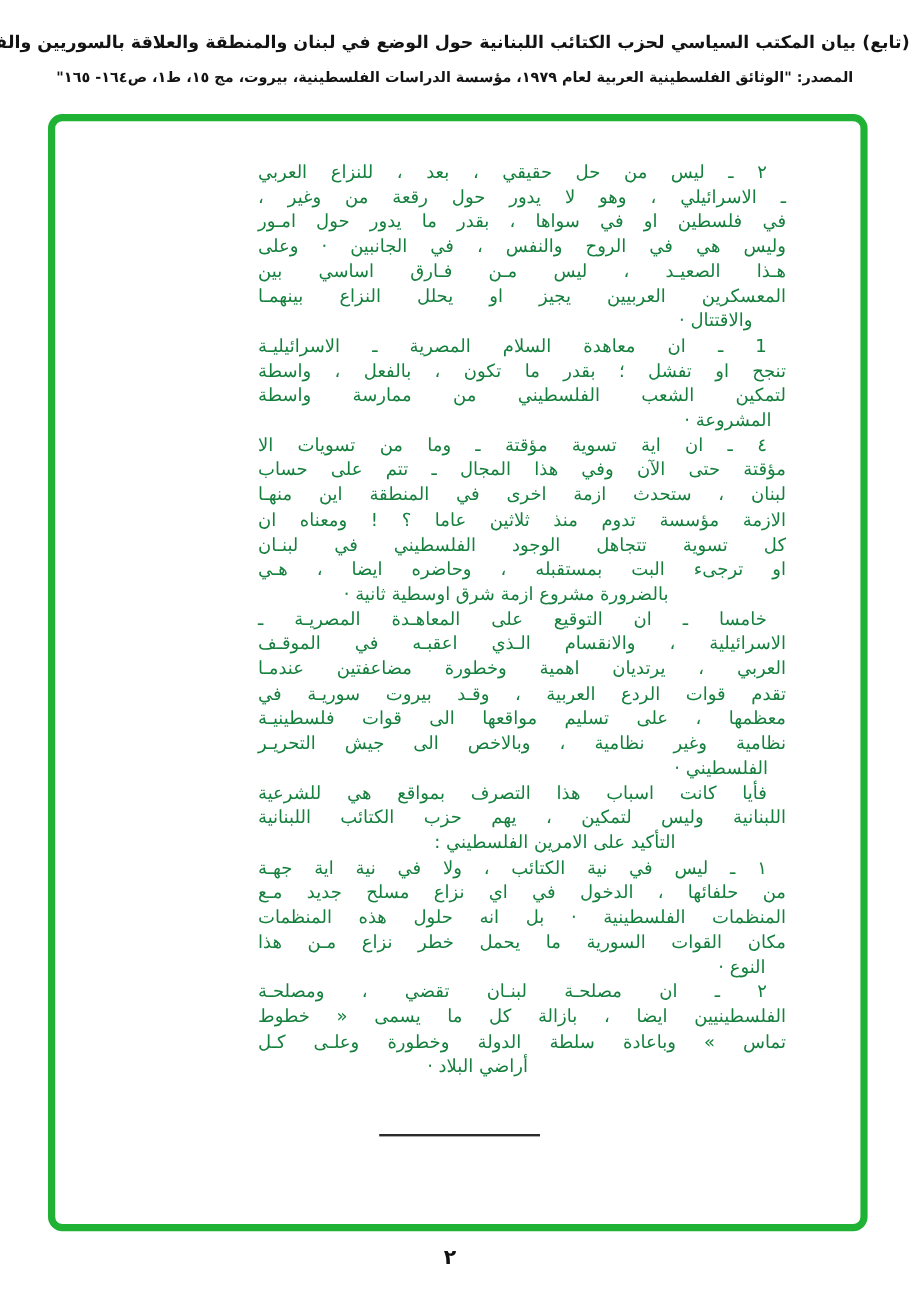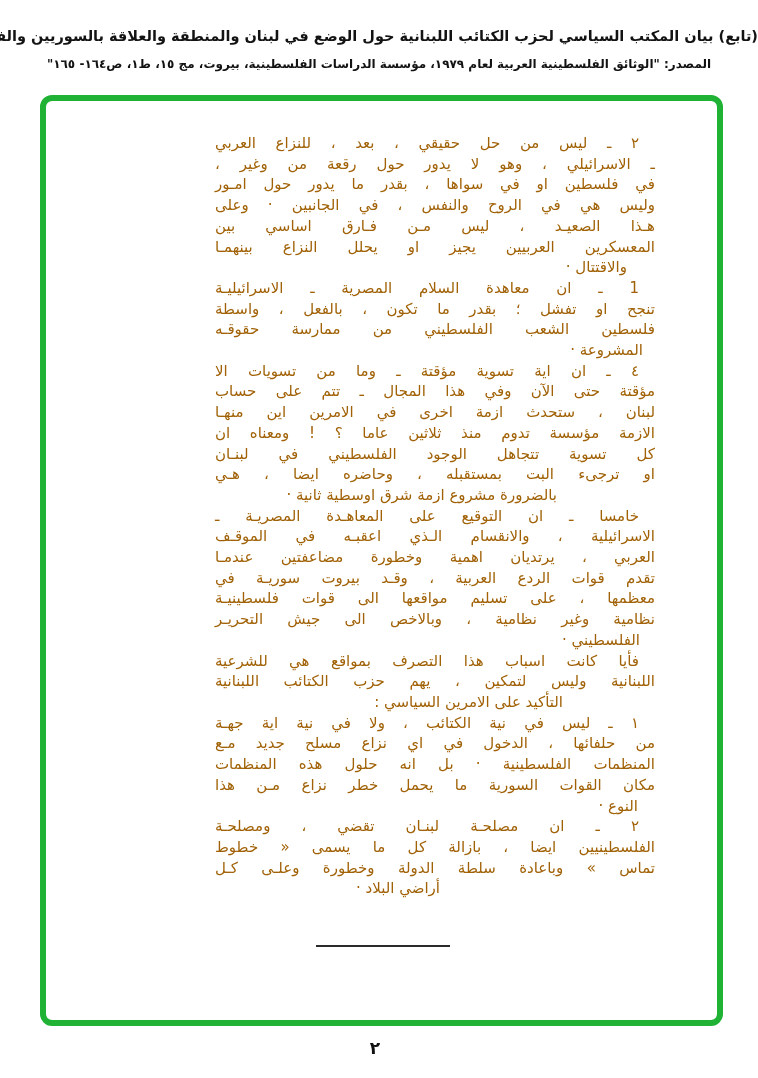--- a/index.html
+++ b/index.html
@@ -50,21 +50,21 @@
     border: 6px solid #1fb235;
     border-radius: 12px;
     background: transparent;
   }
   
   .bodytext {
     position: absolute;
     top: 133px;
     right: 103px;
     width: 440px;
-    color: #a16207;
+    color: #15803d;
     font-size: 15px;
     line-height: 20.7px;
     direction: rtl;
   }
   .para { margin: 0; padding: 0; }
   .line {
     text-align: justify;
     text-align-last: justify;
     white-space: normal;
   }
@@ -115,48 +115,48 @@
       <div class="line">في فلسطين او في سواها ، بقدر ما يدور حول امـور</div>
       <div class="line">وليس هي في الروح والنفس ، في الجانبين · وعلى</div>
       <div class="line">هـذا الصعيـد ، ليس مـن فـارق اساسي بين</div>
       <div class="line">المعسكرين العربيين يجيز او يحلل النزاع بينهمـا</div>
       <div class="line last pr28">والاقتتال ·</div>
     </div>
 
     <div class="para">
       <div class="line first">1 ـ ان معاهدة السلام المصرية ـ الاسرائيليـة</div>
       <div class="line">تنجح او تفشل ؛ بقدر ما تكون ، بالفعل ، واسطة</div>
-      <div class="line">فلسطين الشعب الفلسطيني من ممارسة حقوقـه</div>
+      <div class="line">لتمكين الشعب الفلسطيني من ممارسة واسطة</div>
       <div class="line last pr12">المشروعة ·</div>
     </div>
 
     <div class="para">
       <div class="line first">٤ ـ ان اية تسوية مؤقتة ـ وما من تسويات الا</div>
       <div class="line">مؤقتة حتى الآن وفي هذا المجال ـ تتم على حساب</div>
-      <div class="line">لبنان ، ستحدث ازمة اخرى في الامرين اين منهـا</div>
+      <div class="line">لبنان ، ستحدث ازمة اخرى في المنطقة اين منهـا</div>
       <div class="line">الازمة مؤسسة تدوم منذ ثلاثين عاما ؟ ! ومعناه ان</div>
       <div class="line">كل تسوية تتجاهل الوجود الفلسطيني في لبنـان</div>
       <div class="line">او ترجىء البت بمستقبله ، وحاضره ايضا ، هـي</div>
       <div class="line last pr98">بالضرورة مشروع ازمة شرق اوسطية ثانية ·</div>
     </div>
 
     <div class="para">
       <div class="line first">خامسا ـ ان التوقيع على المعاهـدة المصريـة ـ</div>
       <div class="line">الاسرائيلية ، والانقسام الـذي اعقبـه في الموقـف</div>
       <div class="line">العربي ، يرتديان اهمية وخطورة مضاعفتين عندمـا</div>
       <div class="line">تقدم قوات الردع العربية ، وقـد بيروت سوريـة في</div>
       <div class="line">معظمها ، على تسليم مواقعها الى قوات فلسطينيـة</div>
       <div class="line">نظامية وغير نظامية ، وبالاخص الى جيش التحريـر</div>
       <div class="line last pr15">الفلسطيني ·</div>
     </div>
 
     <div class="para">
       <div class="line first">فأيا كانت اسباب هذا التصرف بمواقع هي للشرعية</div>
       <div class="line">اللبنانية وليس لتمكين ، يهم حزب الكتائب اللبنانية</div>
-      <div class="line last pr92">التأكيد على الامرين السياسي :</div>
+      <div class="line last pr92">التأكيد على الامرين الفلسطيني :</div>
     </div>
 
     <div class="para">
       <div class="line first">١ ـ ليس في نية الكتائب ، ولا في نية اية جهـة</div>
       <div class="line">من حلفائها ، الدخول في اي نزاع مسلح جديد مـع</div>
       <div class="line">المنظمات الفلسطينية · بل انه حلول هذه المنظمات</div>
       <div class="line">مكان القوات السورية ما يحمل خطر نزاع مـن هذا</div>
       <div class="line last pr17">النوع ·</div>
     </div>
 

